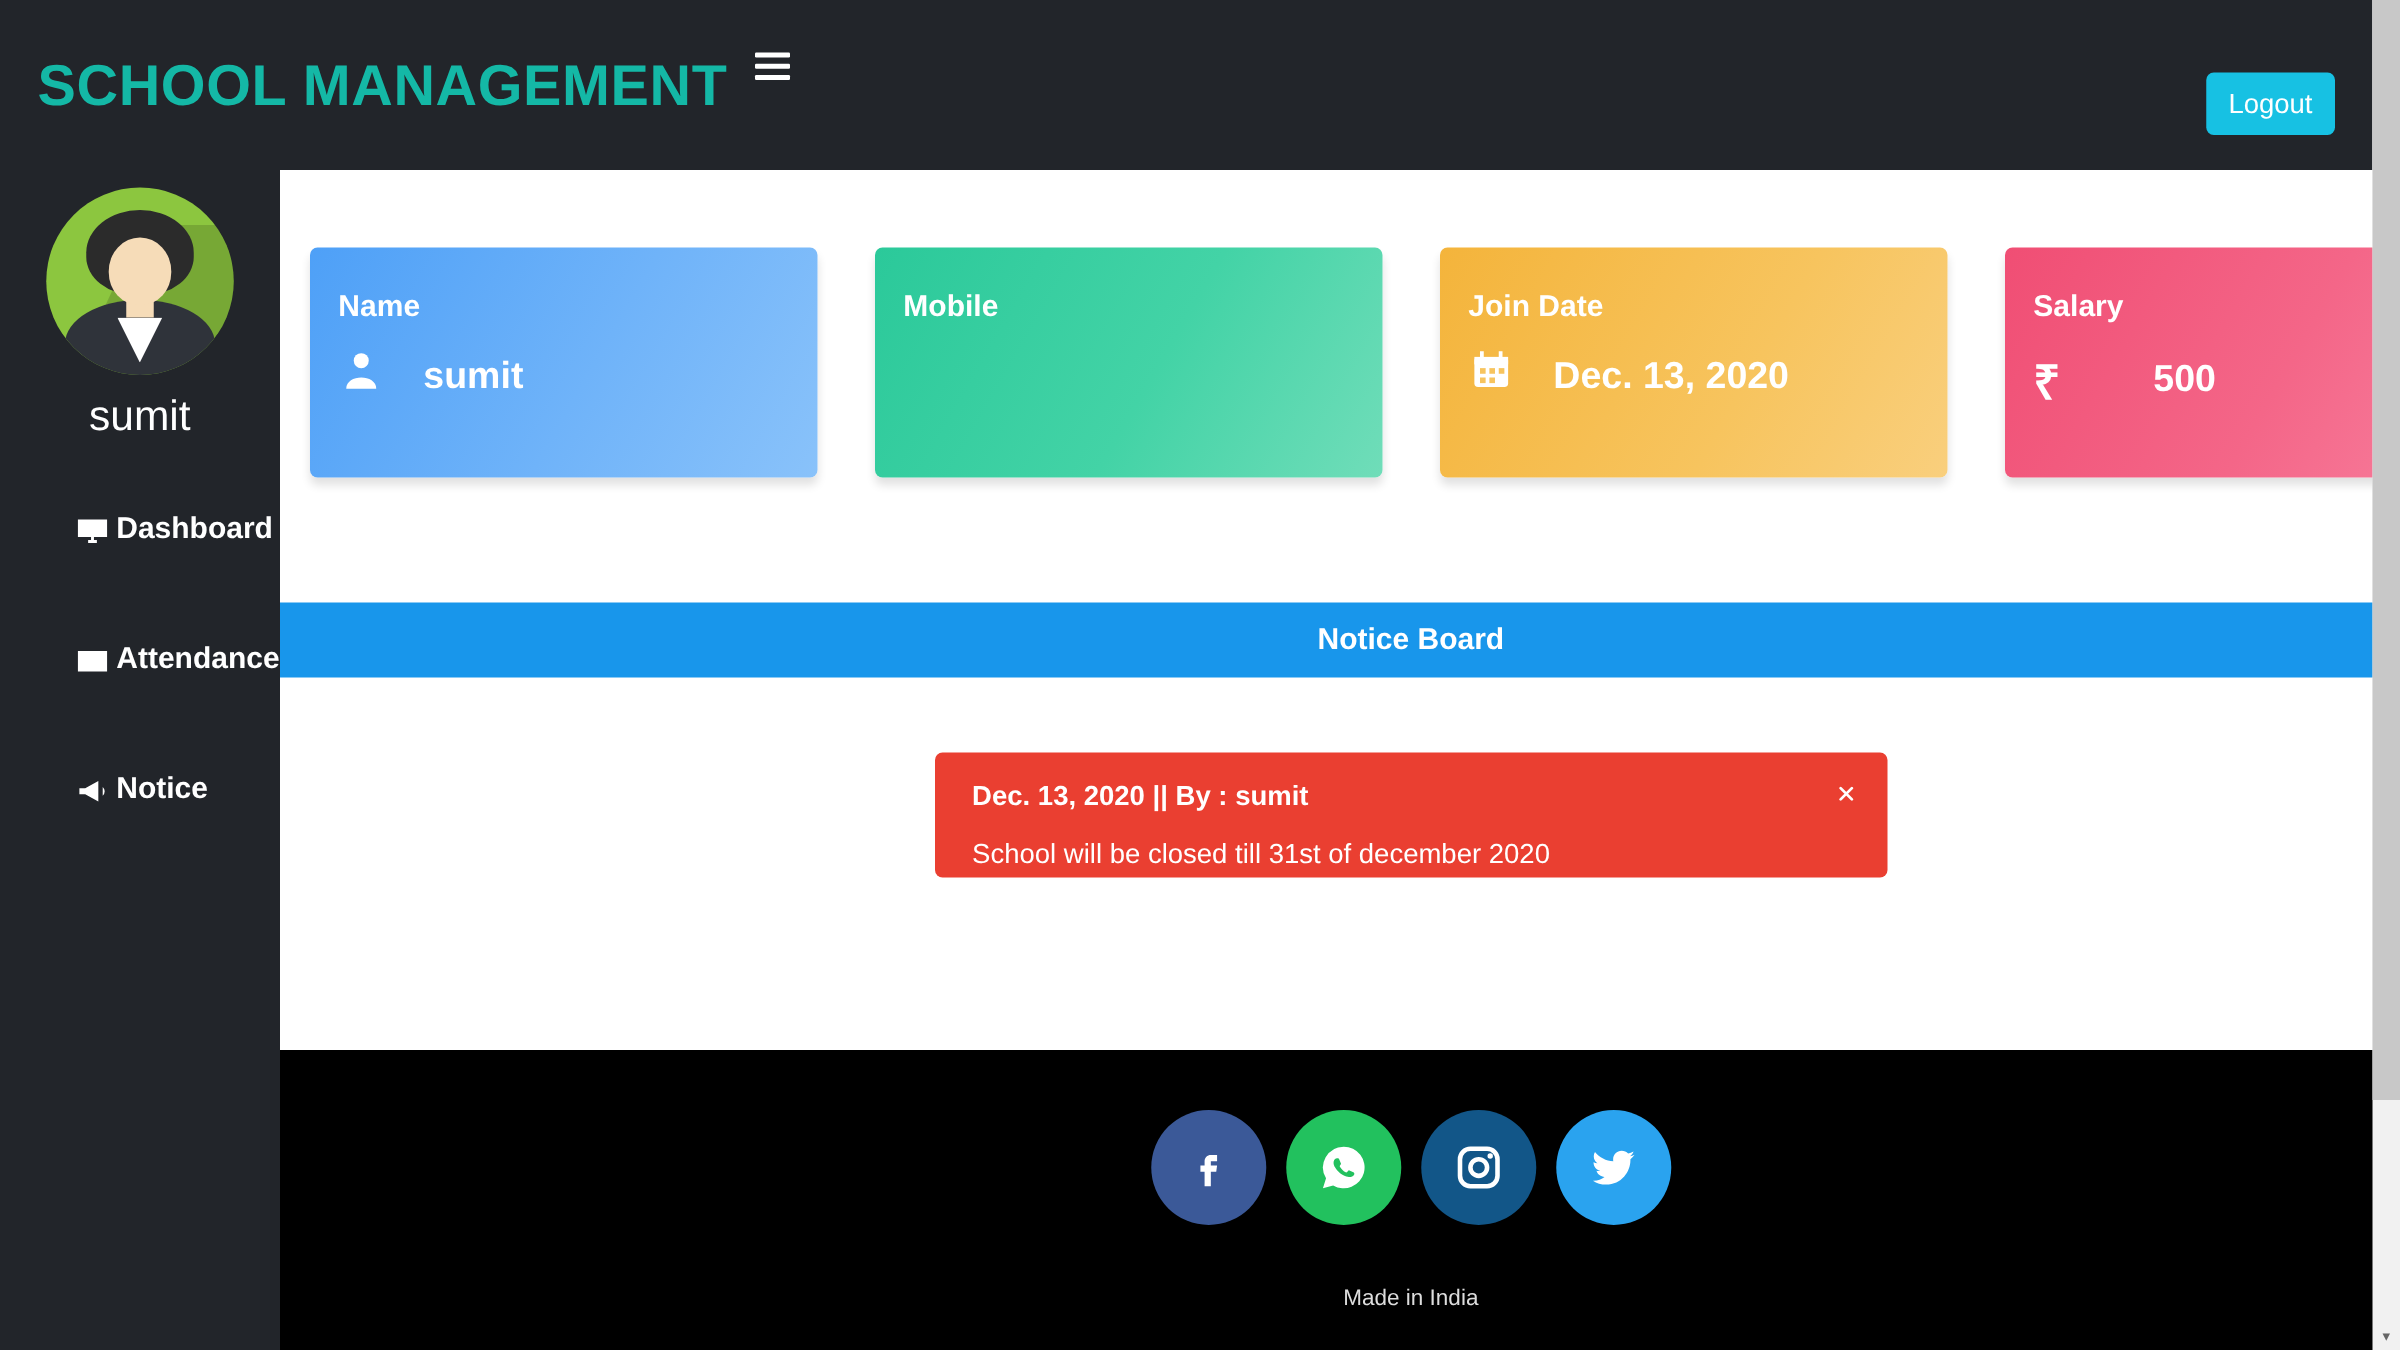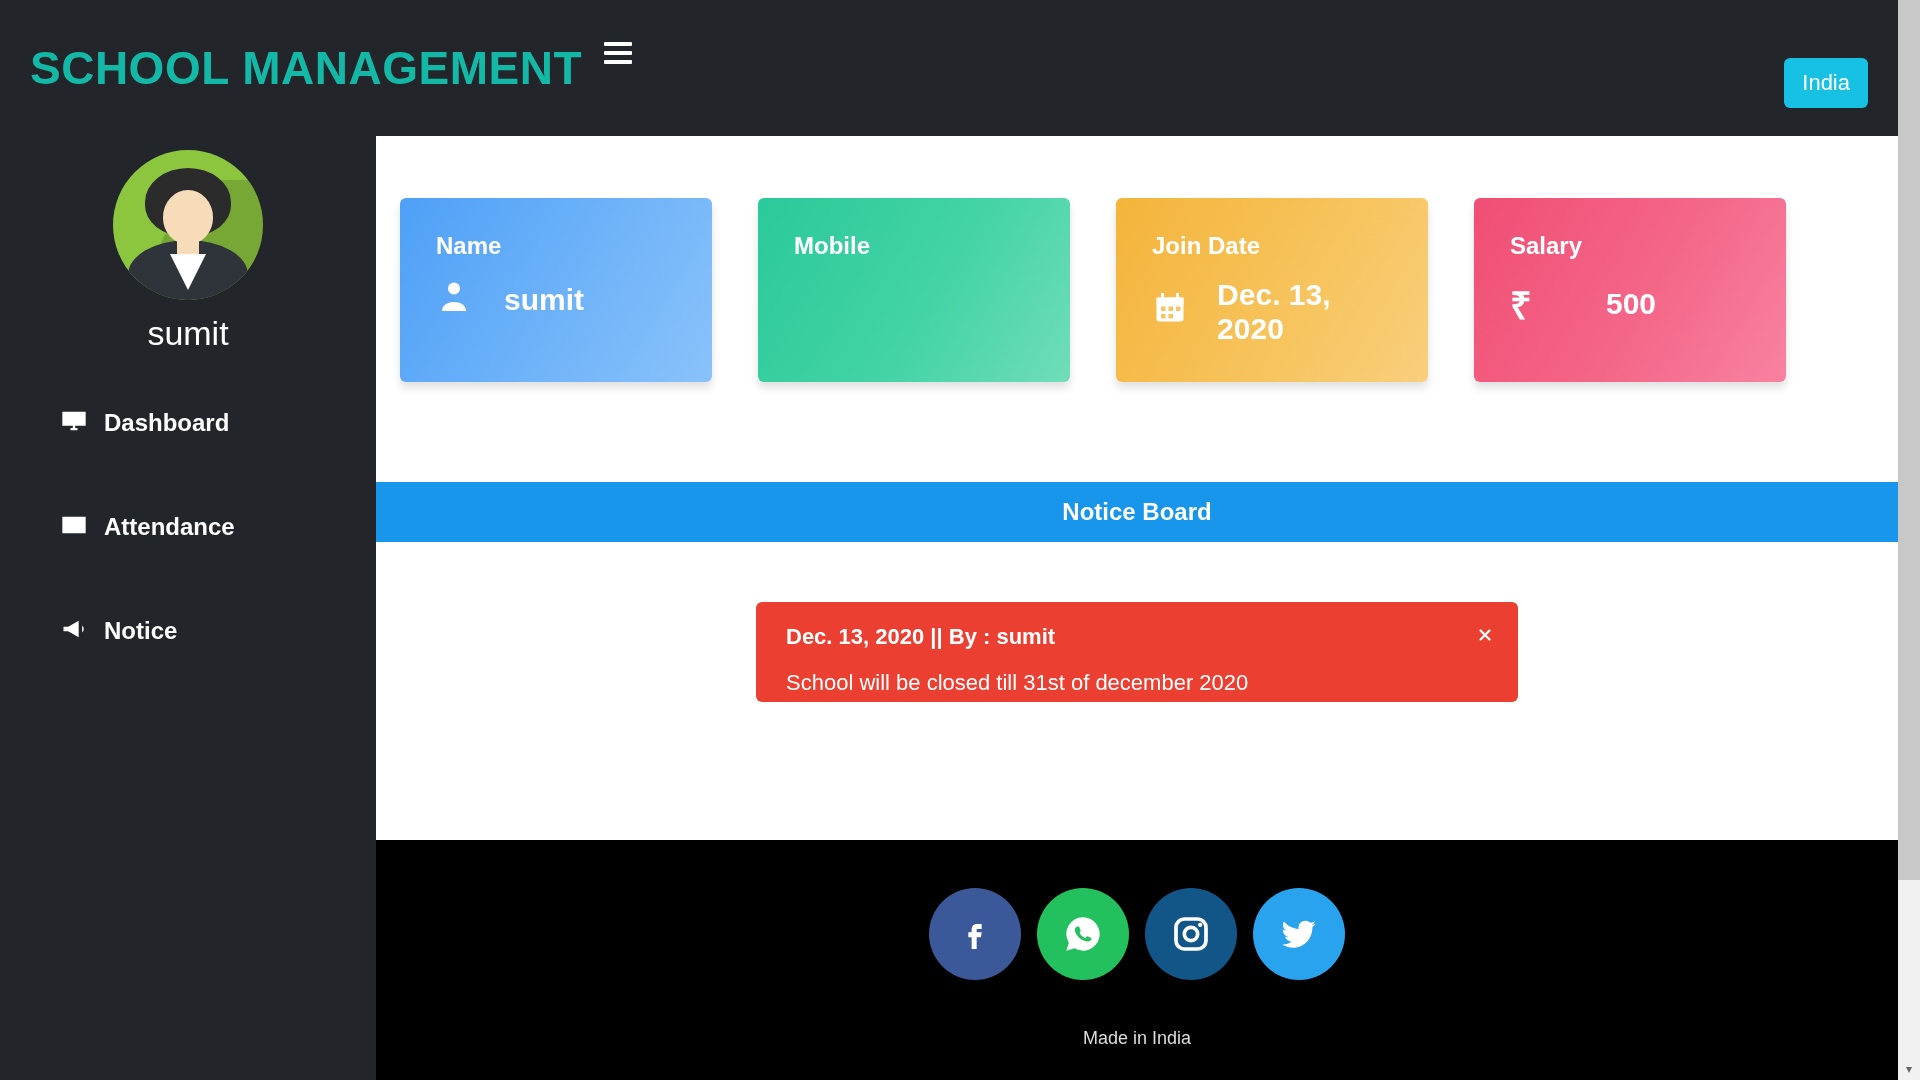--- a/index.html
+++ b/index.html
@@ -72,34 +72,34 @@
 .avatar-body { position:absolute; bottom:-10px; left:50%; transform:translateX(-50%); width:120px; height:70px; background:#2f333a; border-radius:50% 50% 0 0; }
 .avatar-collar { position:absolute; bottom:10px; left:50%; transform:translateX(-50%); width:36px; height:36px; background:#fff; clip-path: polygon(0 0, 100% 0, 50% 100%); }
 .username {
   margin-top: 14px;
   font-size: 34px;
   font-weight: 400;
   color: #fff;
 }
 .nav { margin-top: 48px; padding-left: 60px; }
 .nav-item {
-  display: flex; align-items: flex-start; gap: 16px;
+  display: flex; align-items: flex-end; gap: 5px;
   color: #fff; font-size: 24px; font-weight: 600;
   padding: 8px 0; margin-bottom: 60px; cursor: pointer;
 }
 .icon { width: 28px; height: 24px; display: inline-flex; align-items:center; justify-content:center; }
 .icon svg { fill: #fff; }
 
 .main { flex: 1; background: #fff; display: flex; flex-direction: column; }
 .cards {
   display: flex; gap: 46px; padding: 62px 24px 0 24px;
 }
 .card {
-  width: 312px; height: 184px; border-radius: 6px;
-  color: #fff; padding: 34px 36px 24px 36px;
+  width: 406px; height: 184px; border-radius: 6px;
+  color: #fff; padding: 34px 36px 24px 23px;
   box-shadow: 0 6px 8px rgba(0,0,0,0.12);
   position: relative;
 }
 .card-blue   { background: linear-gradient(120deg, #4ea0f7 0%, #6fb3f9 55%, #89c2fa 100%); }
 .card-green  { background: linear-gradient(120deg, #2bc99a 0%, #43d3a6 55%, #70ddb9 100%); }
 .card-orange { background: linear-gradient(120deg, #f4b43b 0%, #f7c45e 60%, #f9cf7d 100%); }
 .card-pink   { background: linear-gradient(120deg, #f04e74 0%, #f46688 55%, #f882a0 100%); }
 .card-title { font-size: 24px; font-weight: 700; margin-bottom: 18px; }
 .card-row { display:flex; align-items:center; gap: 28px; }
 .card-value { font-size: 30px; font-weight: 600; }
@@ -146,21 +146,21 @@
 </head>
 <body>
 
 <div class="header">
   <div class="brand">SCHOOL MANAGEMENT</div>
   <div class="hamburger">
     <div class="hamburger-bar"></div>
       <div class="hamburger-bar"></div>
       <div class="hamburger-bar"></div>
   </div>
-  <button class="logout">India</button>
+  <button class="logout">Logout</button>
 </div>
 
 <div class="container">
   <div class="sidebar">
     <div class="avatar-wrap">
       <div class="avatar">
         <div class="avatar-shadow"></div>
         <div class="avatar-body"></div>
         <div class="avatar-collar"></div>
         <div class="avatar-neck"></div>

